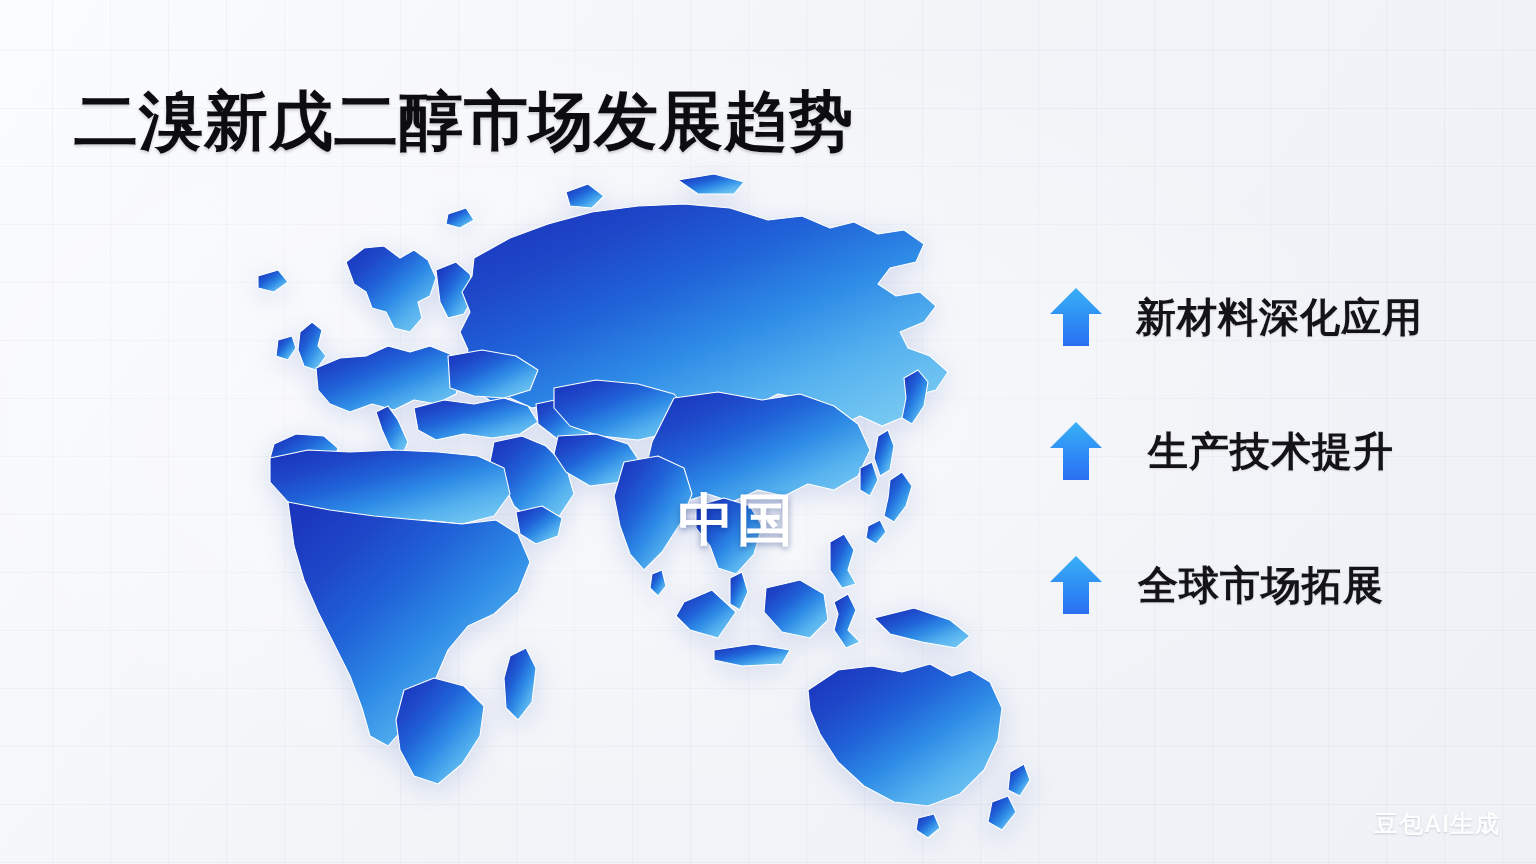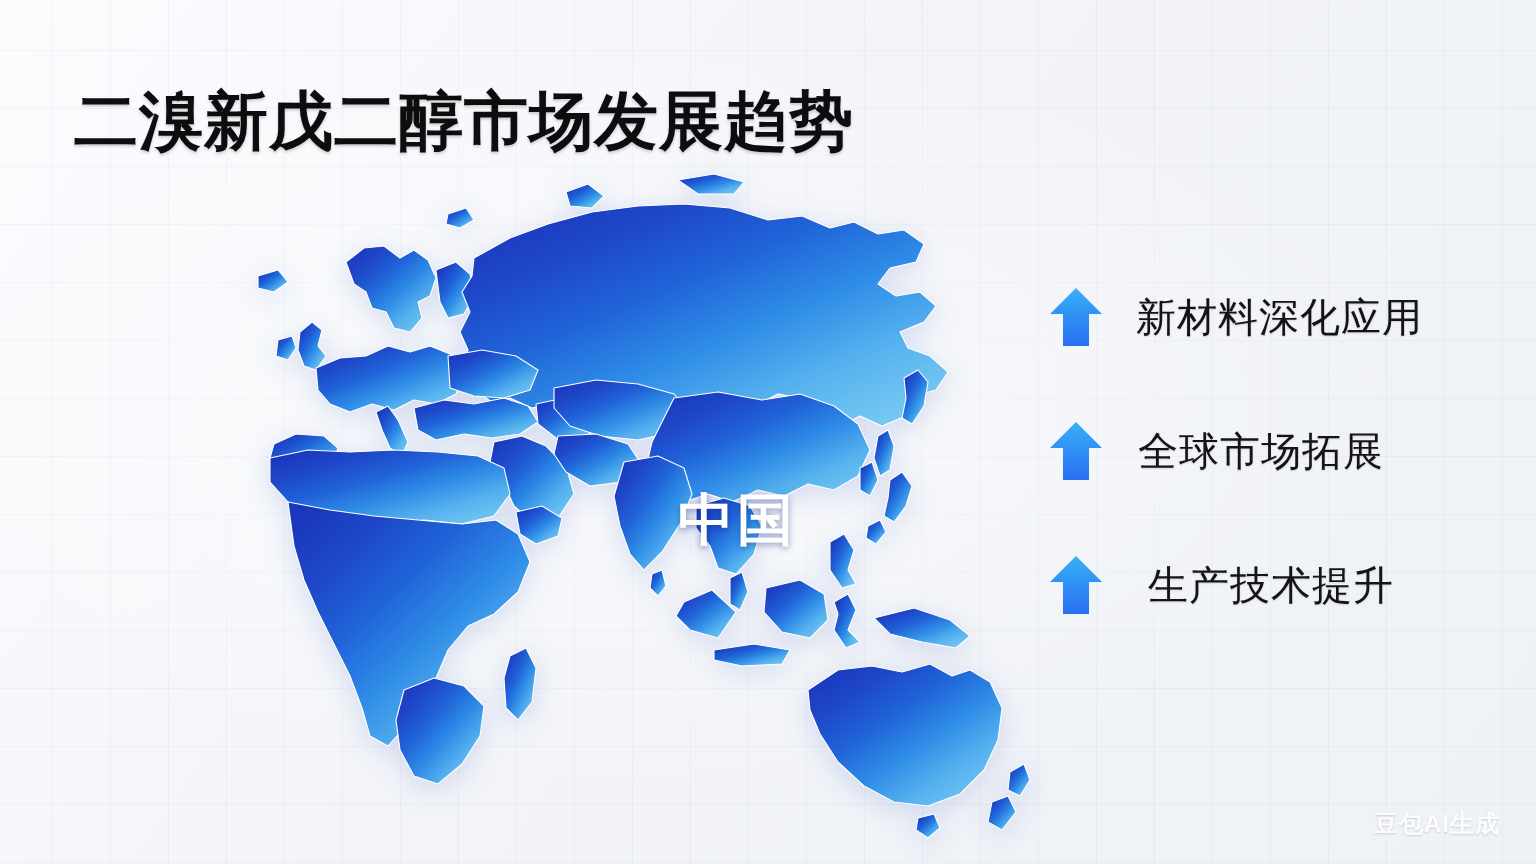--- a/index.html
+++ b/index.html
@@ -60,21 +60,21 @@
     position:absolute;left:1048px;top:285px;width:440px;
   }
   .trend-row{
     display:flex;align-items:center;
     height:64px;margin-bottom:70px;
   }
   .trend-row:last-child{margin-bottom:0;}
   .arrow-icon{width:56px;height:62px;flex:0 0 56px;display:block;}
   .trend-label{
     margin-left:32px;
-    font-size:40px;font-weight:normal;color:#141418;
+    font-size:40px;font-weight:bold;color:#141418;
     letter-spacing:1px;white-space:nowrap;
     text-shadow:0 1px 2px rgba(0,0,0,.14);
   }
   .trend-row.r2 .trend-label{margin-left:44px;}
   .trend-row.r3 .trend-label{margin-left:34px;}
 
   
   #watermark{
     position:absolute;right:36px;bottom:24px;
     font-size:24px;font-weight:bold;color:#ffffff;
@@ -199,31 +199,31 @@
 
   <div id="trends">
 
     <div class="trend-row r1">
       <svg class="arrow-icon" viewBox="0 0 56 62">
         <path d="M28 2 L54 28 L41 28 L41 60 L15 60 L15 28 L2 28 Z" fill="url(#arrowGrad)"></path>
       </svg>
       <span class="trend-label">新材料深化应用</span>
     </div>
 
+    <div class="trend-row r2">
+      <svg class="arrow-icon" viewBox="0 0 56 62">
+        <path d="M28 2 L54 28 L41 28 L41 60 L15 60 L15 28 L2 28 Z" fill="url(#arrowGrad)"></path>
+      </svg>
+      <span class="trend-label">生产技术提升</span>
+    </div>
+
     <div class="trend-row r3">
       <svg class="arrow-icon" viewBox="0 0 56 62">
         <path d="M28 2 L54 28 L41 28 L41 60 L15 60 L15 28 L2 28 Z" fill="url(#arrowGrad)"></path>
       </svg>
       <span class="trend-label">全球市场拓展</span>
     </div>
 
-    <div class="trend-row r2">
-      <svg class="arrow-icon" viewBox="0 0 56 62">
-        <path d="M28 2 L54 28 L41 28 L41 60 L15 60 L15 28 L2 28 Z" fill="url(#arrowGrad)"></path>
-      </svg>
-      <span class="trend-label">生产技术提升</span>
-    </div>
-
   </div>
 
   <div id="watermark">豆包AI生成</div>
 
 </div>
 
 </body></html>

